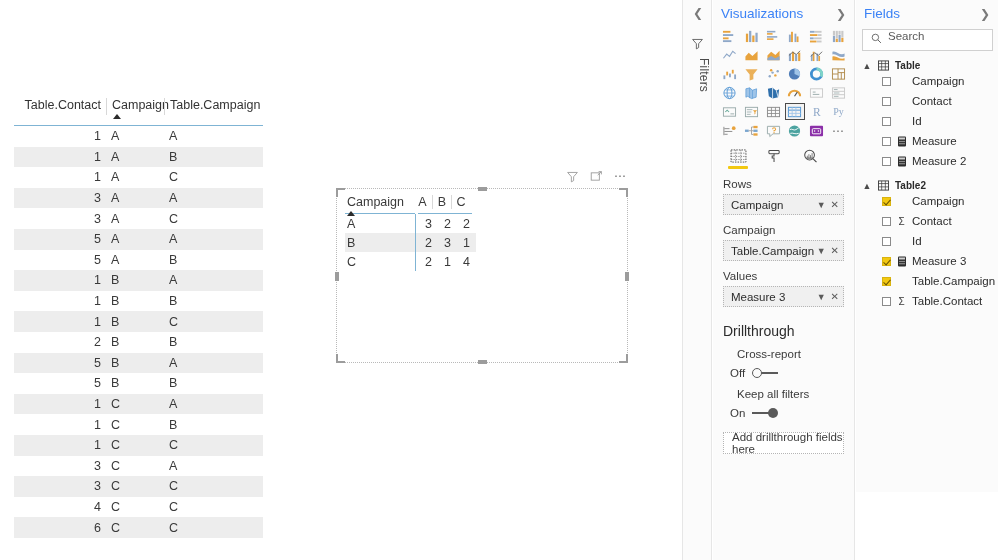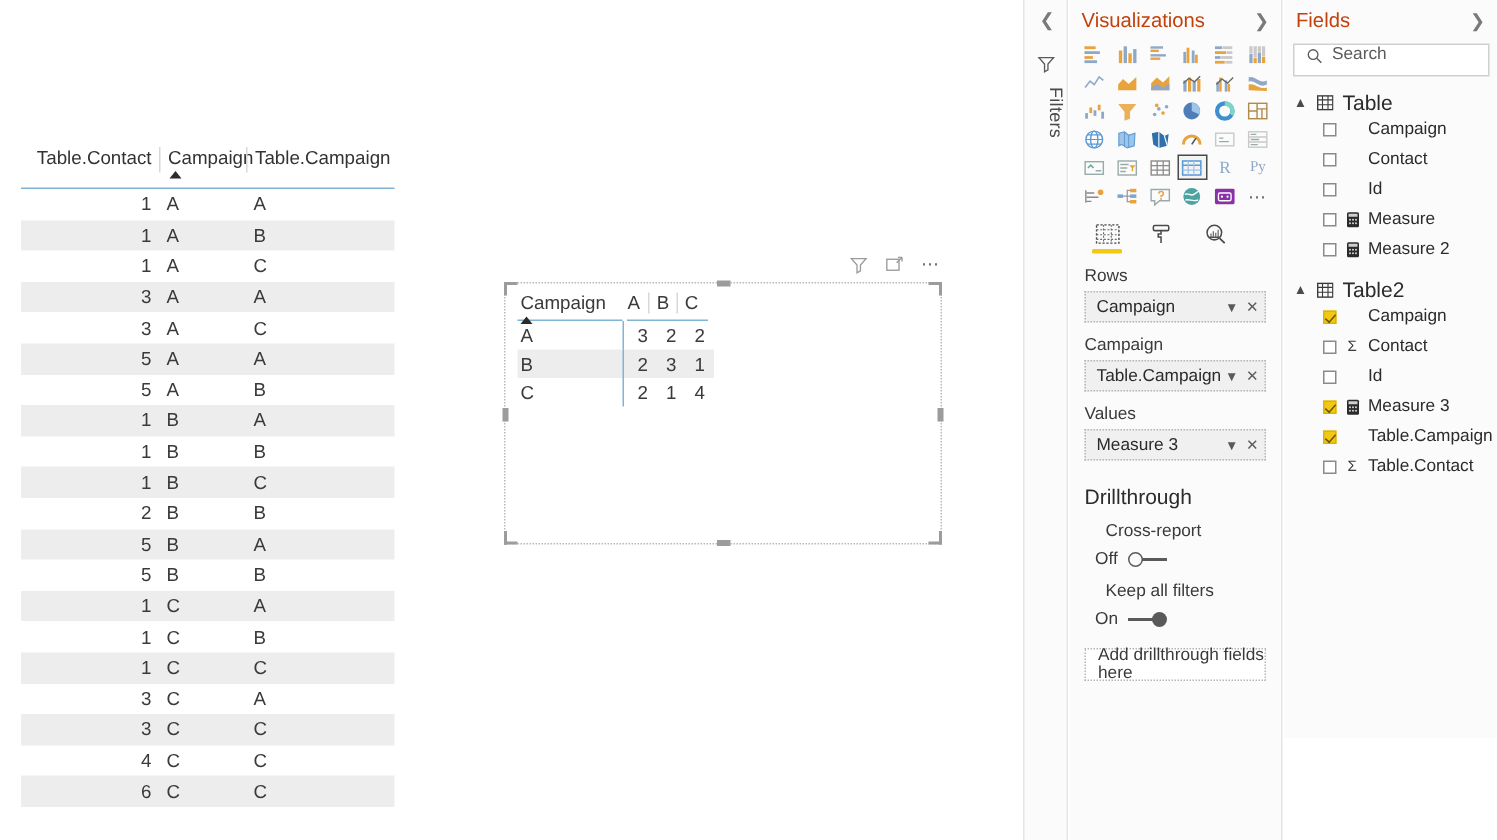--- a/index.html
+++ b/index.html
@@ -75,21 +75,21 @@
                    color:#7a7a7a; display:flex; align-items:center; justify-content:center; font-size:12px; }
   .rail-filter-icon { position:absolute; left:8px; top:36px; width:14px; height:14px; color:#5a5a5a; }
   .rail-label { position:absolute; left:2px; top:58px; width:26px;
                 writing-mode:vertical-rl; font-size:12px; color:#4a4a4a; letter-spacing:.2px; }
 
   
   .viz-pane { position:absolute; left:713px; top:0; width:142px; height:560px;
               background:#fbfbfb; border-right:1px solid #e6e6e6; }
   .pane-title-row { display:flex; align-items:center; justify-content:space-between;
                     padding:6px 8px 4px 8px; }
-  .pane-title { font-size:13.5px; color:#c2410c; }
+  .pane-title { font-size:13.5px; color:#3b82f6; }
   .pane-expand { font-size:12px; color:#7a7a7a; }
 
   .viz-gallery { padding:2px 5px 0 6px; display:grid;
                  grid-template-columns:repeat(6,1fr); gap:2px 1px; }
   .viz-cell { height:17px; display:flex; align-items:center; justify-content:center; border:1px solid transparent; }
   .viz-cell.selected { border:1px solid #4a4a4a; background:#f3f3f3; }
   .viz-cell svg { display:block; }
   .viz-cell .glyph { font-size:11.5px; color:#8fa8c8; font-family:"Liberation Serif", serif; }
   .viz-cell .glyph.py { font-size:10px; }
   .viz-dots { font-size:12px; color:#6a6a6a; letter-spacing:1px; line-height:8px; }
@@ -121,21 +121,21 @@
   .drill-drop { margin:13px 10px 16px 10px; height:22px; border:1px dotted #b5b5b5; background:#fff;
                 display:flex; align-items:center; padding-left:8px; font-size:11.5px; color:#3a3a3a; }
 
   
   .fields-pane { position:absolute; left:856px; top:0; width:142px; height:492px; background:#fbfbfb; }
   .search-box { margin:4px 5px 0 6px; height:22px; border:1px solid #d0d0d0; background:#fff;
                 display:flex; gap:6px; padding-left:8px; }
   .search-ph { font-size:11.5px; color:#5a5a5a; }
   .tbl-group { display:flex; align-items:center; gap:6px; padding:9px 0 0 6px; }
   .tbl-chev { width:10px; color:#4a4a4a; font-size:9px; display:flex; align-items:center; justify-content:center; }
-  .tbl-name { font-size:14px; color:#2b2b2b; }
+  .tbl-name { font-size:10px; color:#2b2b2b;font-weight:bold; }
   .fld-row { display:flex; align-items:center; height:20px; padding-left:26px; gap:5px; }
   .cb { width:9px; height:9px; border:1px solid #8a8a8a; background:#fff; flex:0 0 auto; }
   .cb.checked { background:#f2c811; border-color:#d9b30f; position:relative; }
   .cb.checked:after { content:""; position:absolute; left:1.5px; top:0px; width:3px; height:6px;
                       border:solid #6b5400; border-width:0 1.5px 1.5px 0; transform:rotate(42deg); }
   .fld-icon { width:11px; height:11px; flex:0 0 auto; display:flex; align-items:center; justify-content:center;
               font-size:10px; color:#3a3a3a; }
   .fld-icon.spacer { }
   .fld-label { font-size:11.5px; color:#2b2b2b; white-space:nowrap; }
 </style>

